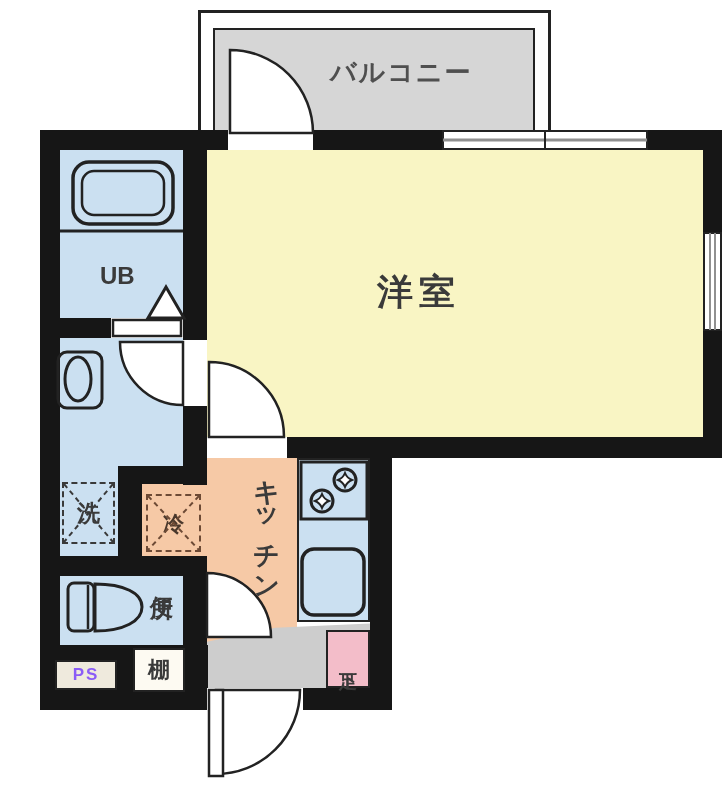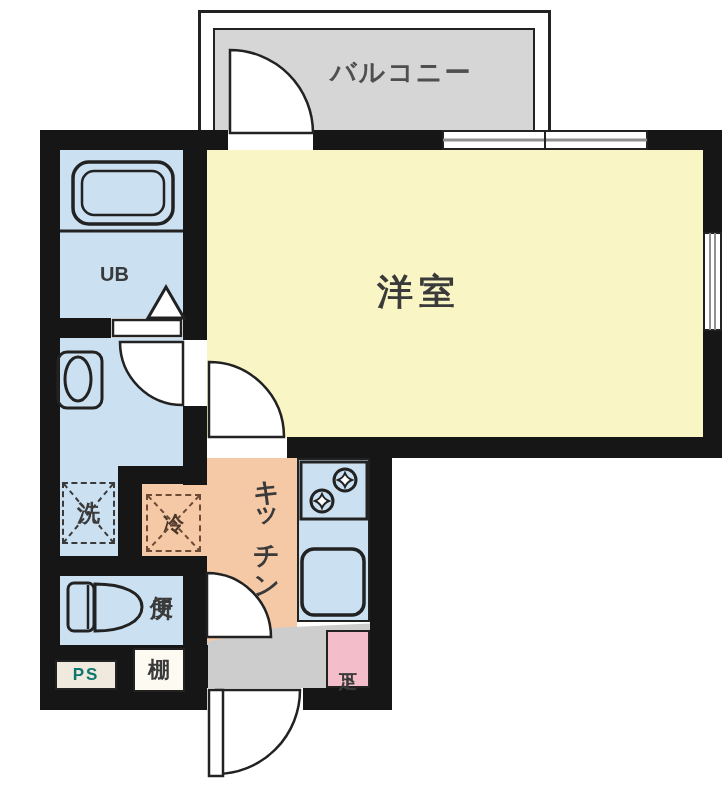--- a/index.html
+++ b/index.html
@@ -56,21 +56,21 @@
   <div class="gap" style="left:207px;top:437px;width:80px;height:21px;"></div>
   <div class="gap" style="left:207px;top:688px;width:96px;height:22px;"></div>
 
   <div class="abs" style="left:326px;top:630px;width:44px;height:58px;background:#f3bdc9;border:2.5px solid #222;display:flex;align-items:center;justify-content:center;">
     <span class="vert" style="font-size:18px;font-weight:700;color:#3a3a3a;">下足</span>
   </div>
   <div class="abs" style="left:133px;top:648px;width:52px;height:44px;background:#fdfaf2;border:2.5px solid #222;display:flex;align-items:center;justify-content:center;">
     <span style="font-size:22px;font-weight:700;color:#3a3a3a;">棚</span>
   </div>
   <div class="abs" style="left:55px;top:660px;width:62px;height:30px;background:#efeadd;border:2px solid #222;display:flex;align-items:center;justify-content:center;">
-    <span style="font-size:17px;font-weight:700;color:#0f766e;letter-spacing:2px;">PS</span>
+    <span style="font-size:17px;font-weight:700;color:#8b5cf6;letter-spacing:2px;">PS</span>
   </div>
 
   <div class="dashedbox" style="left:62px;top:482px;width:53px;height:62px;border:2px dashed #3a3a3a;">
     <span style="font-size:23px;font-weight:700;color:#3a3a3a;background:#cbe0f1;line-height:1;">洗</span>
   </div>
   <div class="dashedbox" style="left:146px;top:494px;width:55px;height:58px;border:2px dashed #6d4a35;">
     <span style="font-size:21px;font-weight:700;color:#4a382c;background:#f6c9a6;line-height:1;">冷</span>
   </div>
 
   <svg class="overlay" width="722" height="800" viewBox="0 0 722 800">
@@ -127,17 +127,17 @@
       <circle cx="322" cy="501" r="11" fill="none" stroke="#222" stroke-width="3"></circle>
       <path d="M345,473 Q347,478 352,480 Q347,482 345,487 Q343,482 338,480 Q343,478 345,473 Z" fill="#fff" stroke="#222" stroke-width="2"></path>
       <path d="M322,494 Q324,499 329,501 Q324,503 322,508 Q320,503 315,501 Q320,499 322,494 Z" fill="#fff" stroke="#222" stroke-width="2"></path>
     </g>
 
     <rect x="302" y="549" width="62" height="66" rx="12" fill="none" stroke="#222" stroke-width="3.5"></rect>
   </svg>
 
   <div class="lbl" style="left:330px;top:58px;width:190px;font-size:26px;color:#4f4f4f;letter-spacing:2px;">バルコニー</div>
   <div class="lbl" style="left:377px;top:272px;width:160px;font-size:36px;letter-spacing:6px;">洋室</div>
-  <div class="lbl" style="left:100px;top:263px;width:62px;font-size:20px;">UB</div>
+  <div class="lbl" style="left:100px;top:263px;width:62px;font-size:24px;">UB</div>
   <div class="lbl vert" style="left:249px;top:462px;width:32px;height:145px;font-size:26px;letter-spacing:2px;">キッチン</div>
   <div class="lbl vert" style="left:146px;top:578px;width:28px;height:70px;font-size:23px;">便所</div>
 
 </div>
 
 </body></html>

